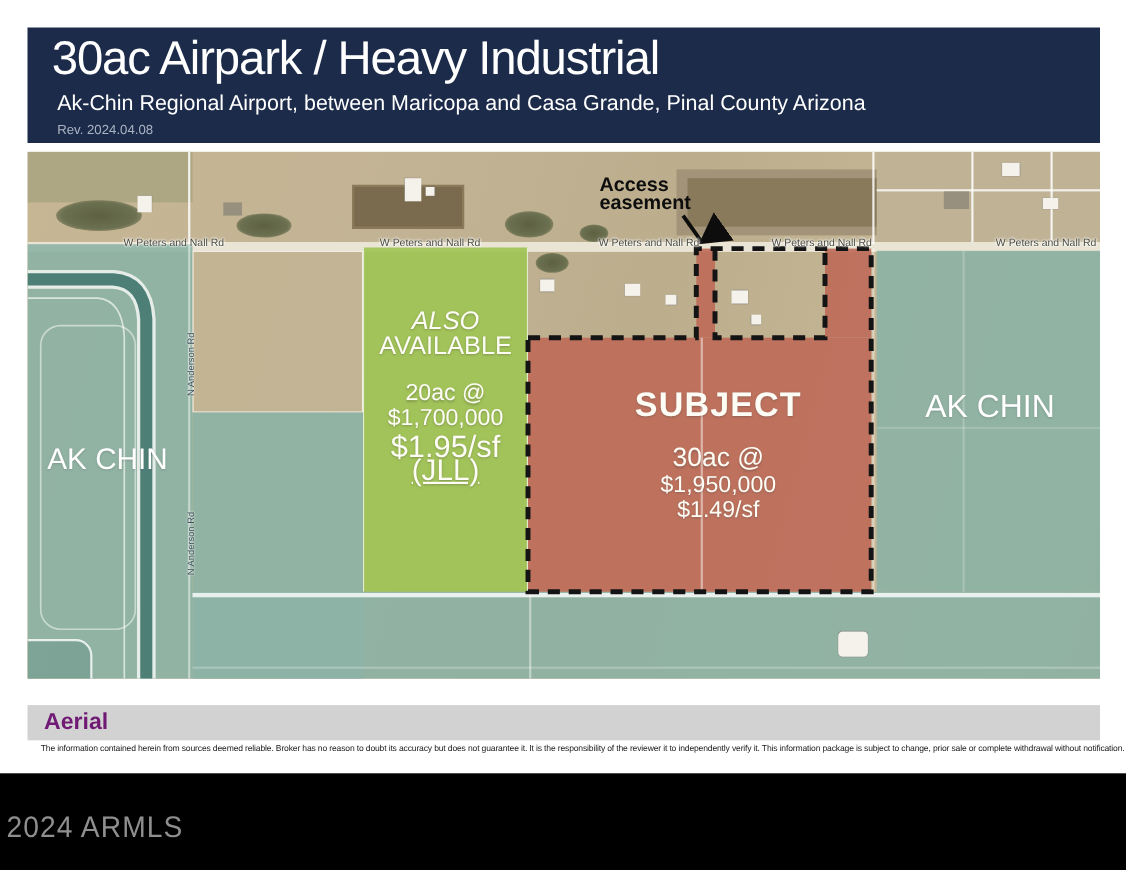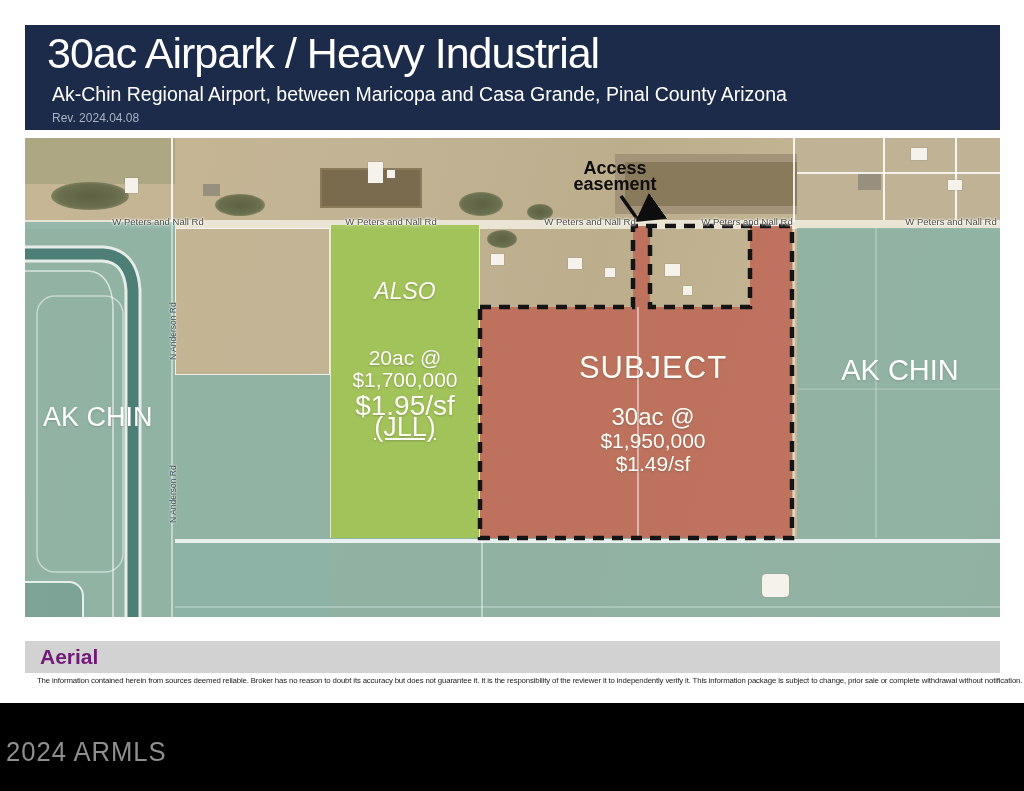--- a/index.html
+++ b/index.html
@@ -30,21 +30,21 @@
     text-shadow:0 0 2px #fff,0 0 2px #fff,0 0 3px #fff;z-index:6;margin-left:48px;}
   .vroadlabel{position:absolute;font-size:8.5px;color:#39525e;white-space:nowrap;
     transform:rotate(-90deg);transform-origin:left top;
     text-shadow:0 0 2px #e8e8e0,0 0 2px #e8e8e0;z-index:6;}
 
   .ov-text{position:absolute;color:#fdfdf6;text-align:center;z-index:7;
     text-shadow:0 1px 2px rgba(70,70,70,.35);transform:translateX(-50%);white-space:nowrap;}
   .akchin{position:absolute;color:#fff;z-index:7;white-space:nowrap;
     text-shadow:0 1px 2px rgba(80,90,85,.3);}
 
-  #accesslabel{position:absolute;left:520px;top:22px;width:140px;text-align:center;
+  #accesslabel{position:absolute;left:520px;top:22px;width:140px;text-align:left;
     color:#0d0d0d;font-weight:bold;font-size:18px;line-height:16px;z-index:8;}
 
   #aerialbar{left:25px;top:641px;width:975px;height:32px;background:#d2d2d2;}
   #aeriallabel{left:15px;top:4px;font-size:21px;font-weight:bold;color:#701a75;}
   #disclaimer{left:37px;top:676px;width:980px;font-size:7.8px;letter-spacing:-0.15px;
     color:#1a1a1a;white-space:nowrap;}
   #footer{left:0;top:703px;width:1024px;height:88px;background:#000;}
   #watermark{left:6px;top:34px;font-size:27px;color:#8f8f8f;letter-spacing:1px;
     transform:scaleX(.95);transform-origin:left;}
   svg{display:block;}
@@ -138,26 +138,27 @@
   <span class="roadlabel" style="left:878px;">W Peters and Nall Rd</span>
   <span class="vroadlabel" style="left:143px;top:222px;">N Anderson Rd</span>
   <span class="vroadlabel" style="left:143px;top:385px;">N Anderson Rd</span>
 
   <div id="accesslabel">
     <div>Access</div>
     <div>easement</div>
   </div>
 
   <div class="ov-text" style="left:380px;top:140px;font-size:23px;font-style:italic;">ALSO</div>
+  <div class="ov-text" style="left:380px;top:163px;font-size:23px;">AVAILABLE</div>
   <div class="ov-text" style="left:380px;top:208px;font-size:21px;">20ac @</div>
   <div class="ov-text" style="left:380px;top:230px;font-size:21px;">$1,700,000</div>
   <div class="ov-text" style="left:380px;top:252px;font-size:28px;">$1.95/sf</div>
   <div class="ov-text" style="left:380px;top:274px;font-size:27px;text-decoration:underline;">(JLL)</div>
 
-  <div class="ov-text" style="left:628px;top:212px;font-size:31px;font-weight:normal;letter-spacing:1px;">SUBJECT</div>
+  <div class="ov-text" style="left:628px;top:212px;font-size:31px;font-weight:bold;letter-spacing:1px;">SUBJECT</div>
   <div class="ov-text" style="left:628px;top:265px;font-size:24px;">30ac @</div>
   <div class="ov-text" style="left:628px;top:291px;font-size:21px;">$1,950,000</div>
   <div class="ov-text" style="left:628px;top:314px;font-size:21px;">$1.49/sf</div>
 
   <div class="akchin" style="left:18px;top:264px;font-size:27px;">AK CHIN</div>
   <div class="akchin" style="left:875px;top:216px;font-size:29px;transform:translateX(-50%);">AK CHIN</div>
 </div>
 
 <div class="abs" id="aerialbar">
   <div class="abs" id="aeriallabel">Aerial</div>

